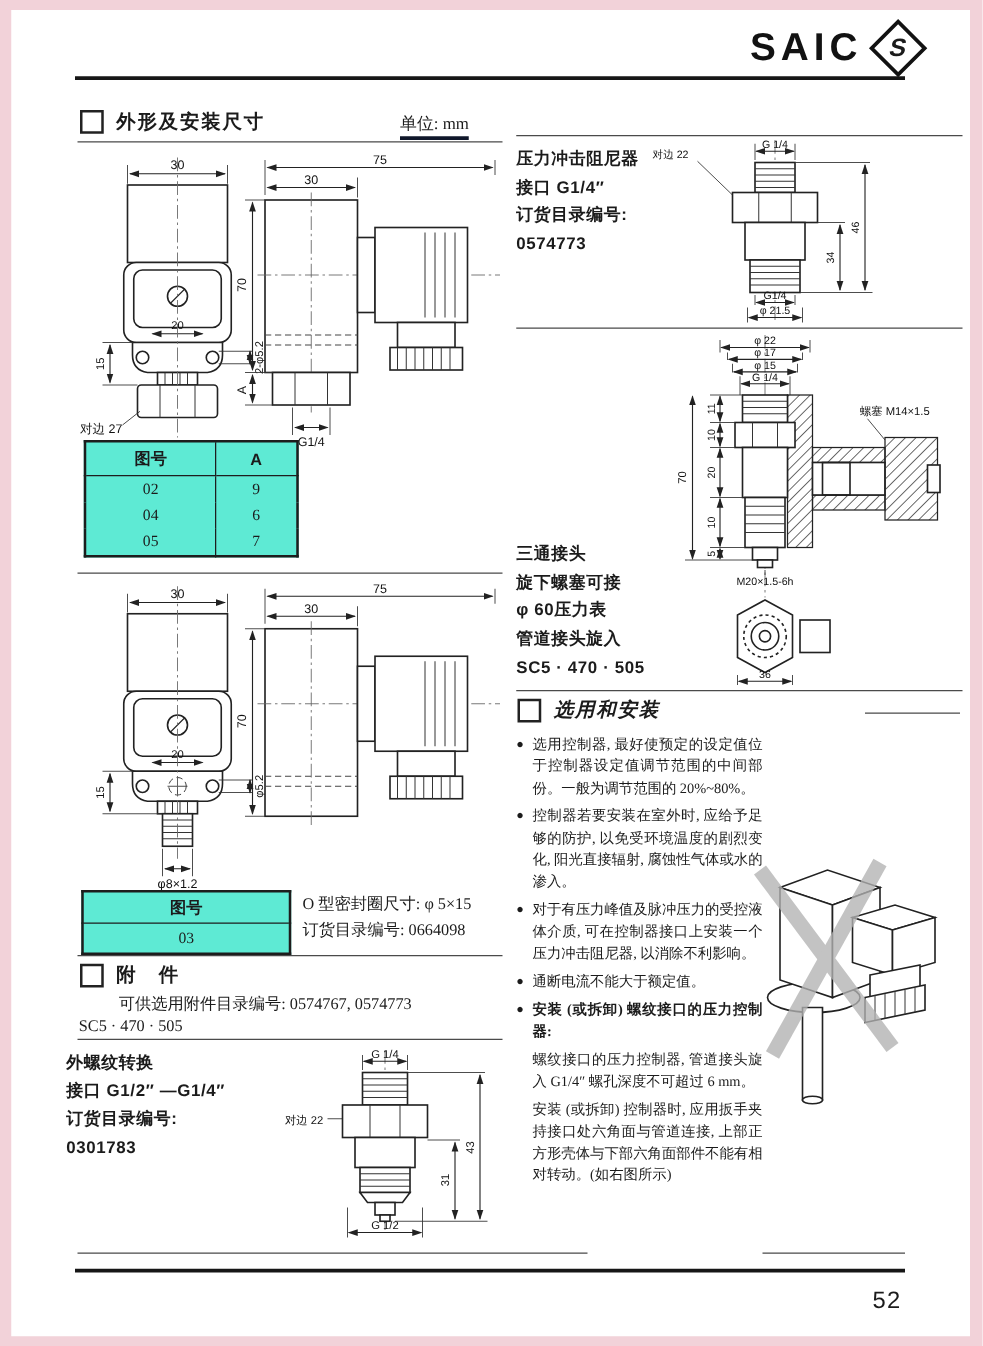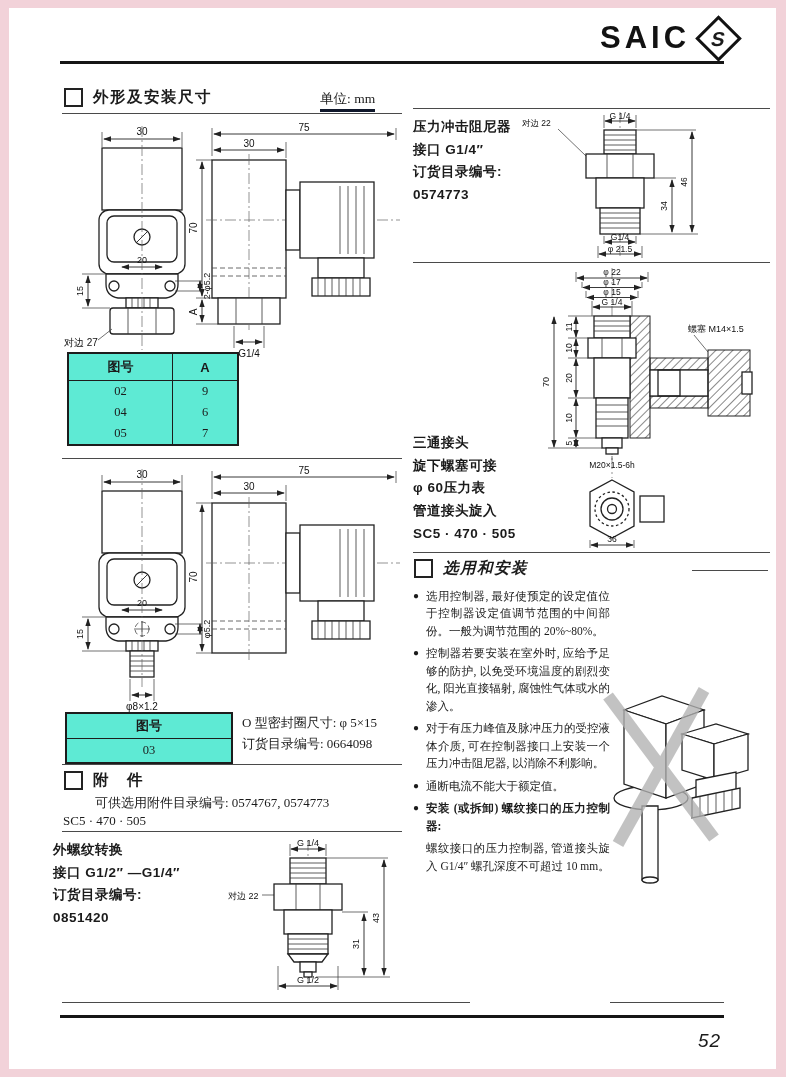--- a/index.html
+++ b/index.html
@@ -36,21 +36,21 @@
   .t1 .c2{border-left:1.2px solid #1d1d1d;width:62px;}
   .t2{border:2px solid #1d1d1d;width:168px;}
   .t2 th{border-bottom:1.5px solid #1d1d1d;font-size:13px;font-weight:700;height:22px;}
   .t2 td{font-size:12.5px;text-align:center;height:21px;font-family:"Liberation Serif",serif;}
   
   .bullets{width:197px;font-size:11.5px;line-height:1.52;text-align:justify;font-family:"Liberation Serif",serif;}
   .bullet{position:relative;padding-left:13px;margin-bottom:5px;}
   .bullet .mk{position:absolute;left:0;top:0;font-size:10px;}
   .bullet.bold{font-weight:700;}
   .note{padding-left:13px;margin-bottom:5px;}
-  .pagenum{font-size:19px;letter-spacing:1px;font-style:italic;}
+  .pagenum{font-size:19px;letter-spacing:1px;}
   
   .ol{fill:#fff;stroke:#222;stroke-width:1.3;}
   .oln{fill:none;stroke:#222;stroke-width:1.3;}
   .thin{stroke:#333;stroke-width:.7;fill:none;}
   .dim{stroke:#222;stroke-width:.9;fill:none;}
   .cl{stroke:#666;stroke-width:.7;stroke-dasharray:11 3 2 3;fill:none;}
   .hid{stroke:#444;stroke-width:.8;stroke-dasharray:5 3;fill:none;}
   .thr{stroke:#333;stroke-width:.8;}
   text{font-family:"Liberation Sans",sans-serif;fill:#111;}
   .dt{font-size:10px;}
@@ -293,21 +293,21 @@
   <span class="sec-title">附　件</span>
 </div>
 <div class="abs blk" style="left:95px;top:793px;">可供选用附件目录编号: 0574767, 0574773</div>
 <div class="abs blk" style="left:63px;top:811px;">SC5 · 470 · 505</div>
 <div class="abs rule" style="left:62px;top:831px;width:340px;"></div>
 
 <div class="abs blk-bold" style="left:53px;top:839px;">
   <div>外螺纹转换</div>
   <div>接口 G1/2″ —G1/4″</div>
   <div>订货目录编号:</div>
-  <div>0851420</div>
+  <div>0301783</div>
 </div>
 
 <svg class="abs" style="left:228px;top:838px;" width="175" height="165" viewBox="0 0 175 165">
   <defs>
     <marker id="a3" markerWidth="9" markerHeight="8" refX="8" refY="4" orient="auto-start-reverse">
       <path d="M0,1 L9,4 L0,7 Z" fill="#222"></path>
       </marker>
   </defs>
   <line class="cl" x1="80" y1="2" x2="80" y2="146"></line>
   <line class="thin" x1="62" y1="6" x2="62" y2="18"></line>
@@ -501,21 +501,22 @@
   <span class="sec-title">选用和安装</span>
 </div>
 <div class="abs rule" style="left:692px;top:570px;width:76px;"></div>
 
 <div class="abs bullets" style="left:413px;top:588px;">
   <div class="bullet"><span class="mk">●</span><span>选用控制器, 最好使预定的设定值位于控制器设定值调节范围的中间部份。一般为调节范围的 20%~80%。</span></div>
   <div class="bullet"><span class="mk">●</span><span>控制器若要安装在室外时, 应给予足够的防护, 以免受环境温度的剧烈变化, 阳光直接辐射, 腐蚀性气体或水的渗入。</span></div>
   <div class="bullet"><span class="mk">●</span><span>对于有压力峰值及脉冲压力的受控液体介质, 可在控制器接口上安装一个压力冲击阻尼器, 以消除不利影响。</span></div>
   <div class="bullet"><span class="mk">●</span><span>通断电流不能大于额定值。</span></div>
   <div class="bullet bold"><span class="mk">●</span><span>安装 (或拆卸) 螺纹接口的压力控制器:</span></div>
-  <div class="note">螺纹接口的压力控制器, 管道接头旋入 G1/4″ 螺孔深度不可超过 10 mm。</div>
+  <div class="note">螺纹接口的压力控制器, 管道接头旋入 G1/4″ 螺孔深度不可超过 6 mm。</div>
+  <div class="note">安装 (或拆卸) 控制器时, 应用扳手夹持接口处六角面与管道连接, 上部正方形壳体与下部六角面部件不能有相对转动。(如右图所示)</div>
 </div>
 
 <svg class="abs" style="left:596px;top:668px;" width="185" height="225" viewBox="0 0 185 225">
   <g>
     <ellipse class="ol" cx="55" cy="130" rx="37" ry="12"></ellipse>
     <polygon class="ol" points="28,42 66,28 108,42 70,56"></polygon>
     <polygon class="ol" points="28,42 70,56 70,130 28,116"></polygon>
     <polygon class="ol" points="70,56 108,42 108,116 70,130"></polygon>
     <polygon class="ol" points="86,66 120,56 152,66 118,76"></polygon>
     <polygon class="ol" points="86,66 118,76 118,112 86,102"></polygon>

